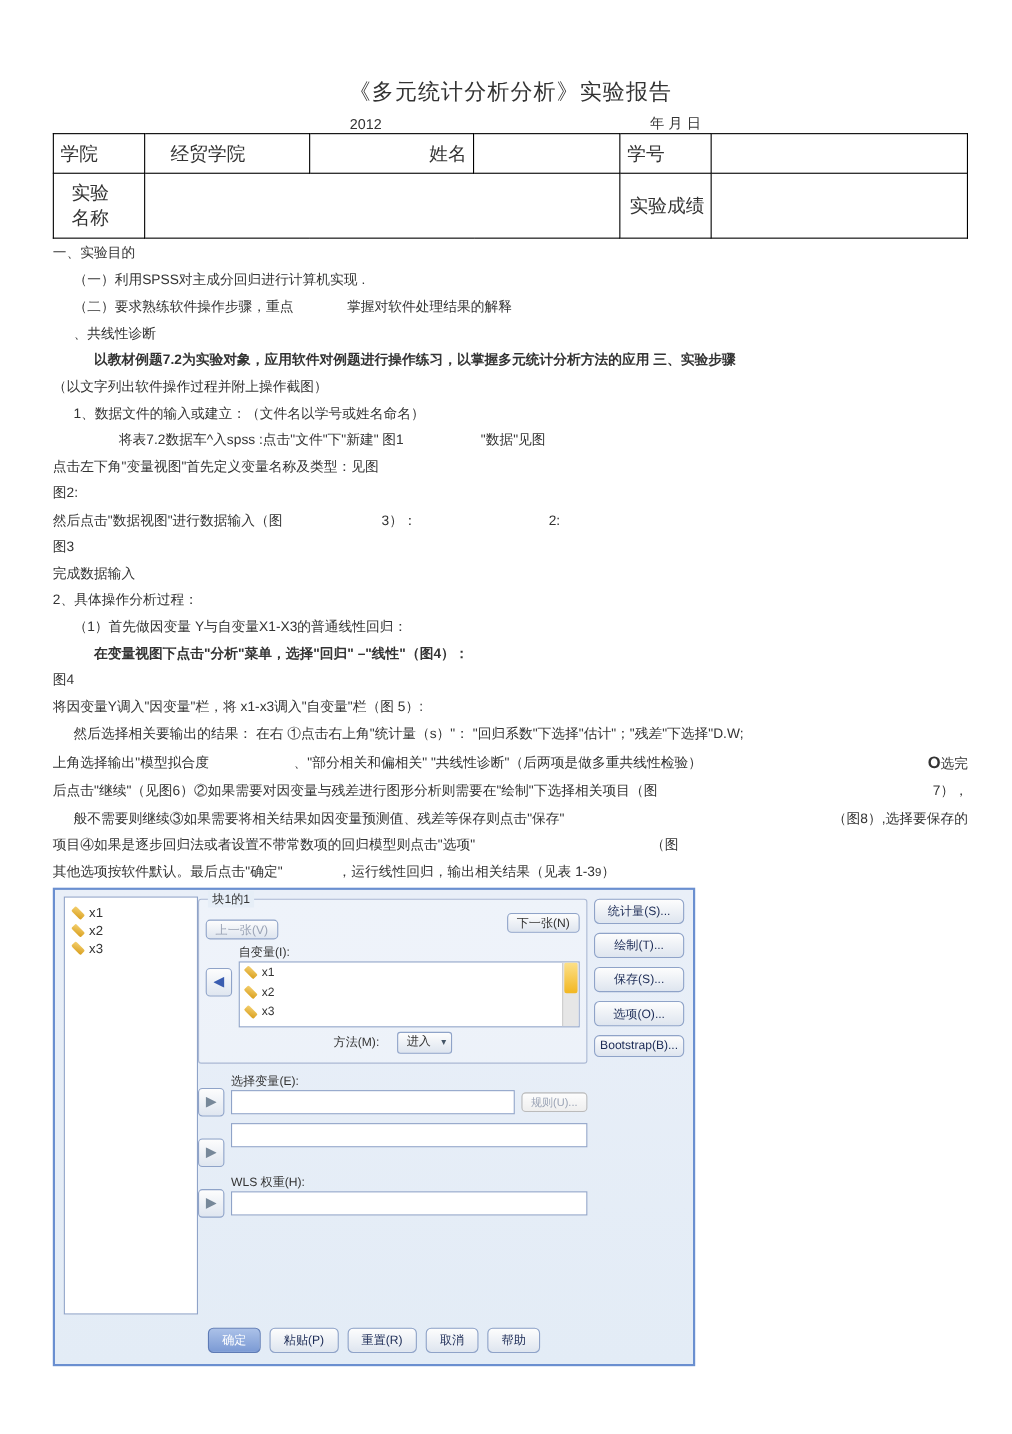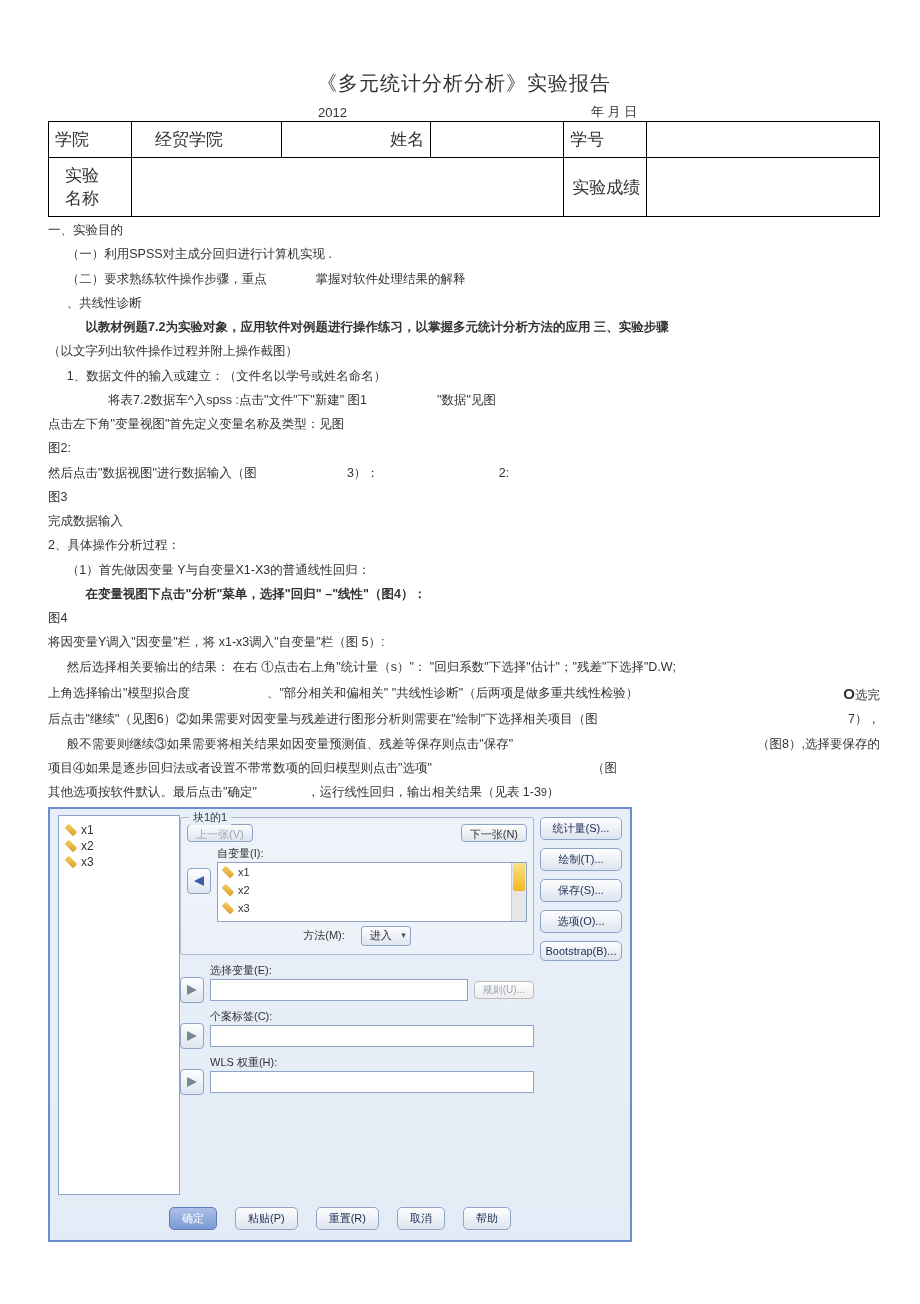--- a/index.html
+++ b/index.html
@@ -228,20 +228,21 @@
     border-radius: 4px;
     padding: 2px 8px;
     font-size: 11px;
     color: #333;
     height: 18px;
     line-height: 14px;
     box-sizing: border-box;
   }
   .small-btn.disabled {
     color: #9aa3b5;
+    margin-top: 12px;
   }
   .sidebuttons {
     width: 82px;
     display: flex;
     flex-direction: column;
     gap: 8px;
     padding-left: 6px;
     padding-top: 2px;
   }
   .side-btn {
@@ -249,21 +250,21 @@
     border: 1px solid #8fa3c8;
     border-radius: 5px;
     padding: 3px 4px;
     font-size: 11px;
     text-align: center;
     color: #1b2a55;
   }
   .dlg-footer {
     display: flex;
     justify-content: center;
-    gap: 18px;
+    gap: 8px;
     padding: 6px 0 10px 0;
   }
   .foot-btn {
     background: linear-gradient(#fdfdfd, #dee5ef);
     border: 1px solid #8fa3c8;
     border-radius: 5px;
     padding: 3px 12px;
     font-size: 11px;
     color: #1b2a55;
   }
@@ -498,21 +499,20 @@
 
         <div class="fld-row">
           <div class="fld-arrow">
               <div class="arrow-btn">
                 <svg width="10" height="10">
                   <polygon points="0,0 10,5 0,10" fill="#789"></polygon>
                 </svg>
               </div>
             </div>
           <div class="fld-main">
-            <div class="fld-label">个案标签(C):</div>
             <div class="fld-input"></div>
           </div>
         </div>
 
         <div class="fld-row">
           <div class="fld-arrow">
               <div class="arrow-btn">
                 <svg width="10" height="10">
                   <polygon points="0,0 10,5 0,10" fill="#789"></polygon>
                 </svg>

